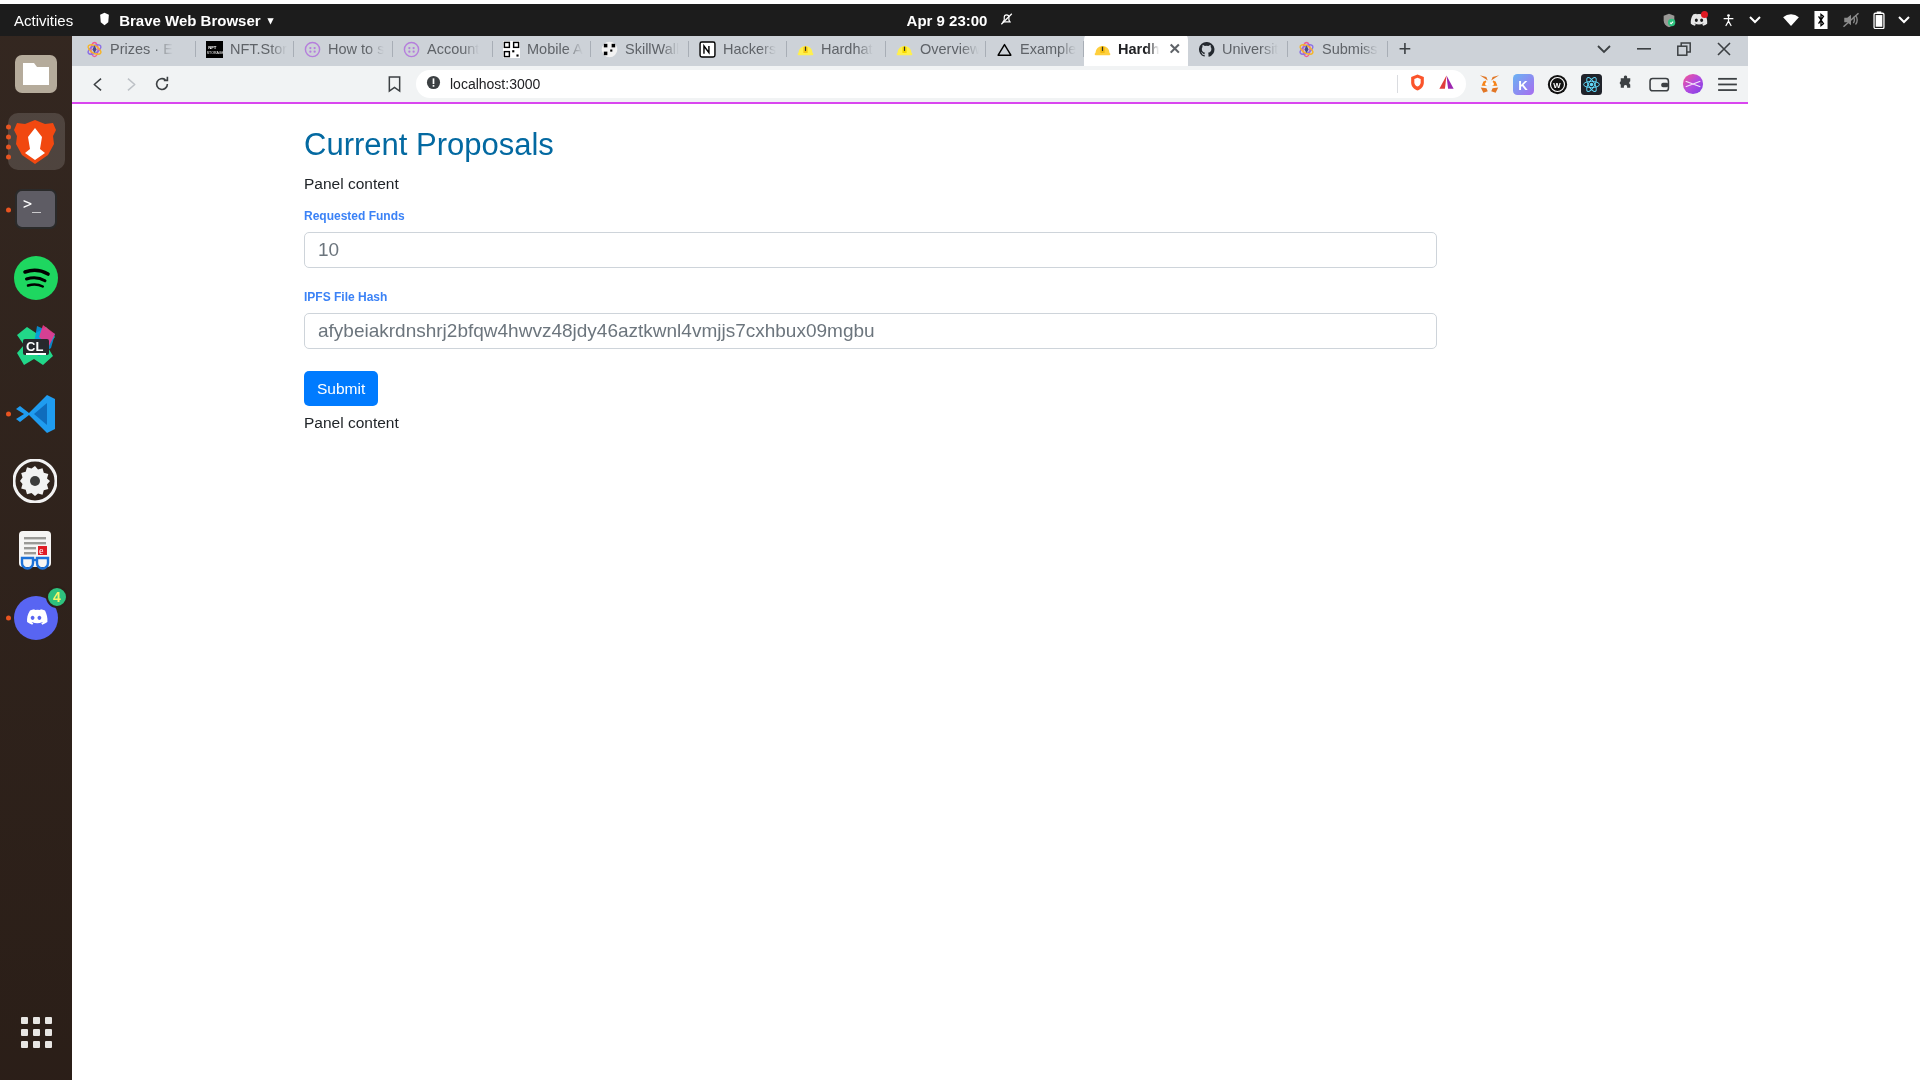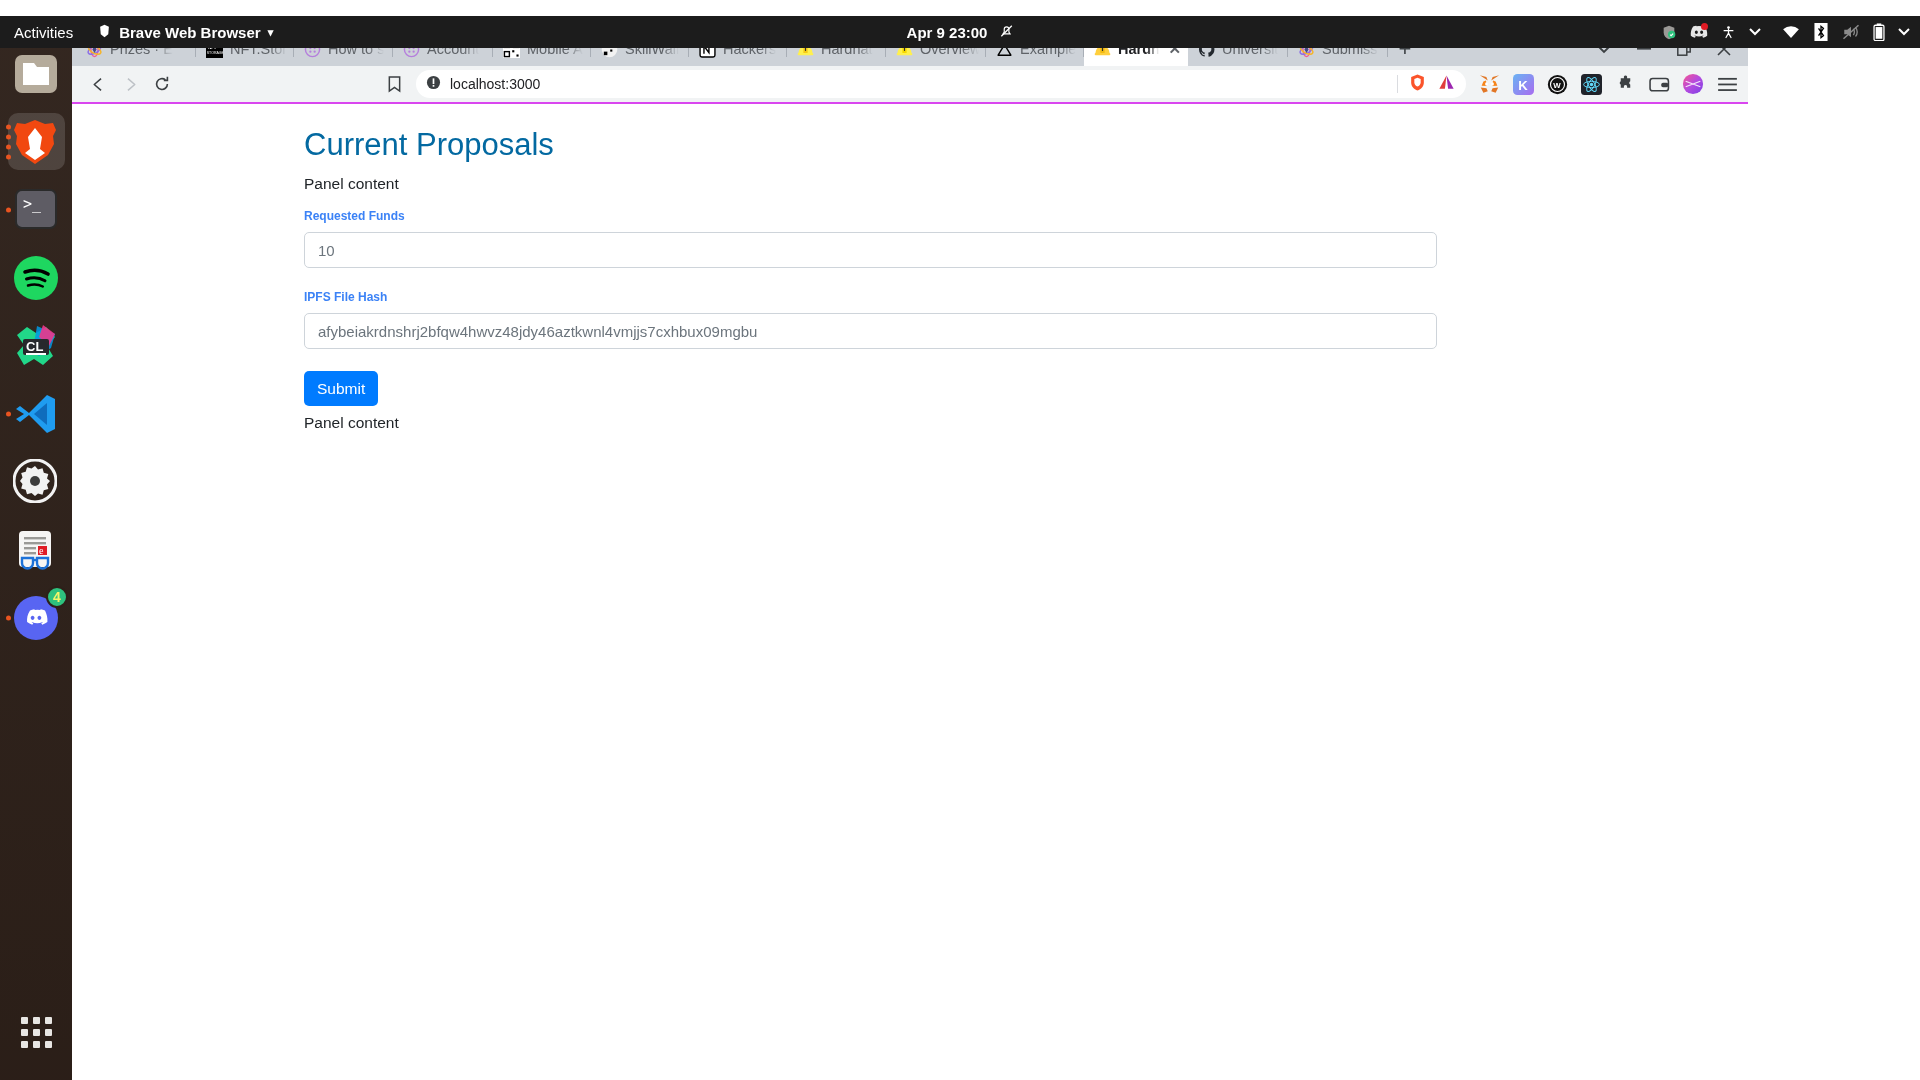--- a/index.html
+++ b/index.html
@@ -5,21 +5,21 @@
   * { box-sizing: border-box; margin: 0; padding: 0; }
   html, body {
     width: 1920px; height: 1080px;
     overflow: hidden;
     font-family: "Liberation Sans", sans-serif;
     background: #ffffff;
   }
 
   
   #gnome-topbar {
-    position: absolute; top: 16px; left: 0;
+    position: absolute; top: 4px; left: 0;
     width: 1920px; height: 32px;
     background: #1c1c1c;
     display: flex; align-items: center;
     color: #ffffff; font-size: 15px;
     z-index: 50;
   }
   #gnome-topbar .activities { padding: 0 14px 0 14px; font-size: 15px; color:#fff; }
   #gnome-topbar .appmenu {
     display:flex; align-items:center; gap:7px;
     padding: 0 10px; font-size: 15px; font-weight: bold; color:#fff;
@@ -160,21 +160,21 @@
     line-height:1.2; margin: 0 0 12px 0;
   }
   .panel-text { font-size:15.5px; color:#212529; margin-bottom: 16px; }
   .form-label { font-size:12px; color:#3b82f6; margin-bottom:9px;font-weight:bold; }
   .form-input {
     width: 1133px; height: 36px;
     border:1px solid #ced4da; border-radius:5px;
     background:#fff;
     display:flex; align-items:center;
     padding: 0 13px;
-    font-size:15px; color:#6c757d;
+    font-size:19px; color:#6c757d;
     margin-bottom: 22px;
   }
   .btn-primary {
     display:inline-flex; align-items:center; justify-content:center;
     height:35px; padding: 0 13px;
     background:#007bff; color:#ffffff;
     border-radius:5px; font-size:15.5px;
     margin-bottom: 8px;
   }
 </style>

